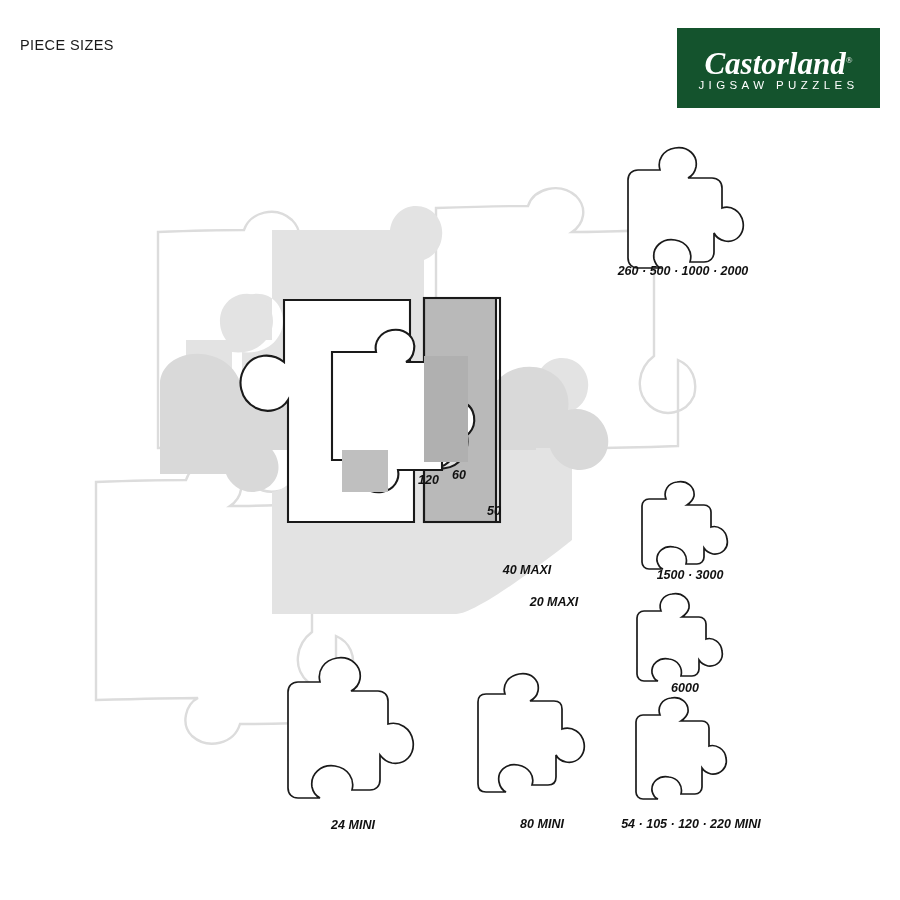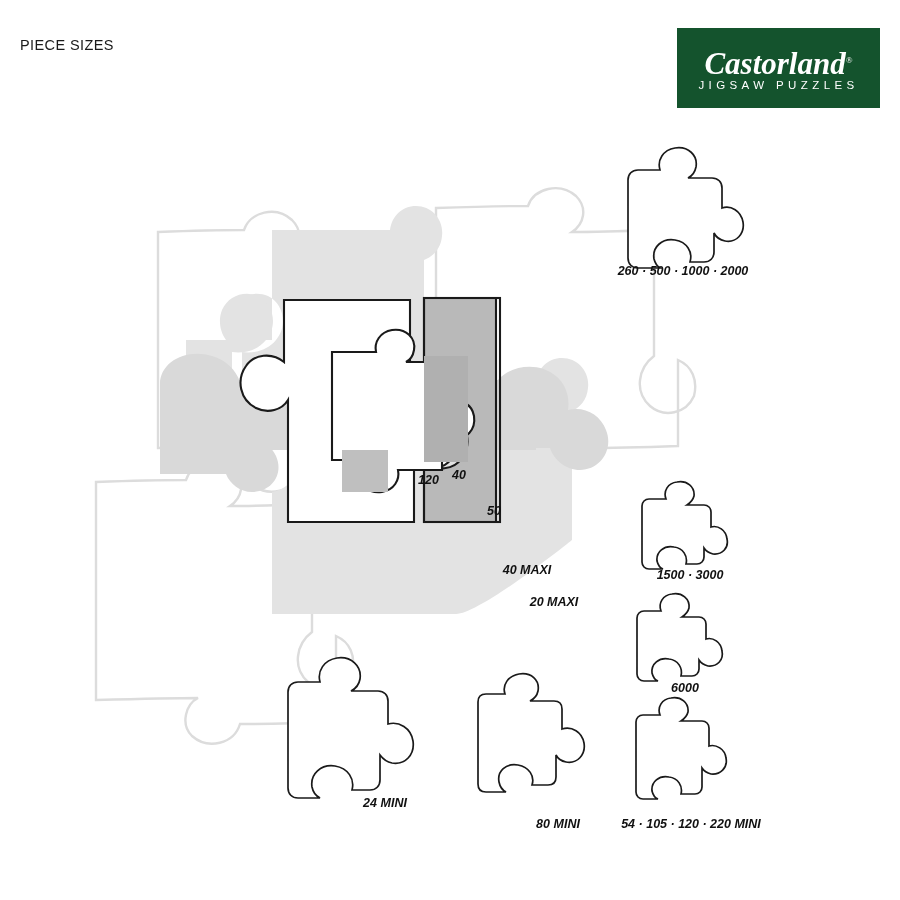--- a/index.html
+++ b/index.html
@@ -251,23 +251,23 @@
                L709 746 C716 744 725 749 726 758 C728 768 720 775 711 774
                C707 773 704 771 702 768 L702 787 C702 791 699 794 695 794
                L681 794 C683 786 678 778 669 777 C659 775 651 782 652 791
                C653 795 655 798 658 799 L643 799 C639 799 636 796 636 792 Z"></path>
     </g>
   </svg>
 
   <div class="lbl center" style="left:683px; top:264px;">260 · 500 · 1000 · 2000</div>
   <div class="lbl center" style="left:690px; top:568px;">1500 · 3000</div>
   <div class="lbl center" style="left:685px; top:681px;">6000</div>
-  <div class="lbl center" style="left:353px; top:796px;margin-left:32px;">24 MINI</div>
-  <div class="lbl center" style="left:558px; top:817px;">80 MINI</div>
+  <div class="lbl center" style="left:353px; top:818px;">24 MINI</div>
+  <div class="lbl center" style="left:542px; top:817px;">80 MINI</div>
   <div class="lbl center" style="left:691px; top:817px;">54 · 105 · 120 · 220 MINI</div>
 
   <div class="lbl" style="left:418px; top:432px;margin-top:41px;">120</div>
-  <div class="lbl" style="left:452px; top:468px;">40</div>
+  <div class="lbl" style="left:452px; top:468px;">60</div>
   <div class="lbl" style="left:487px; top:504px;">50</div>
   <div class="lbl center" style="left:527px; top:563px;">40 MAXI</div>
   <div class="lbl center" style="left:554px; top:595px;">20 MAXI</div>
 
 </div>
 
 </body></html>

